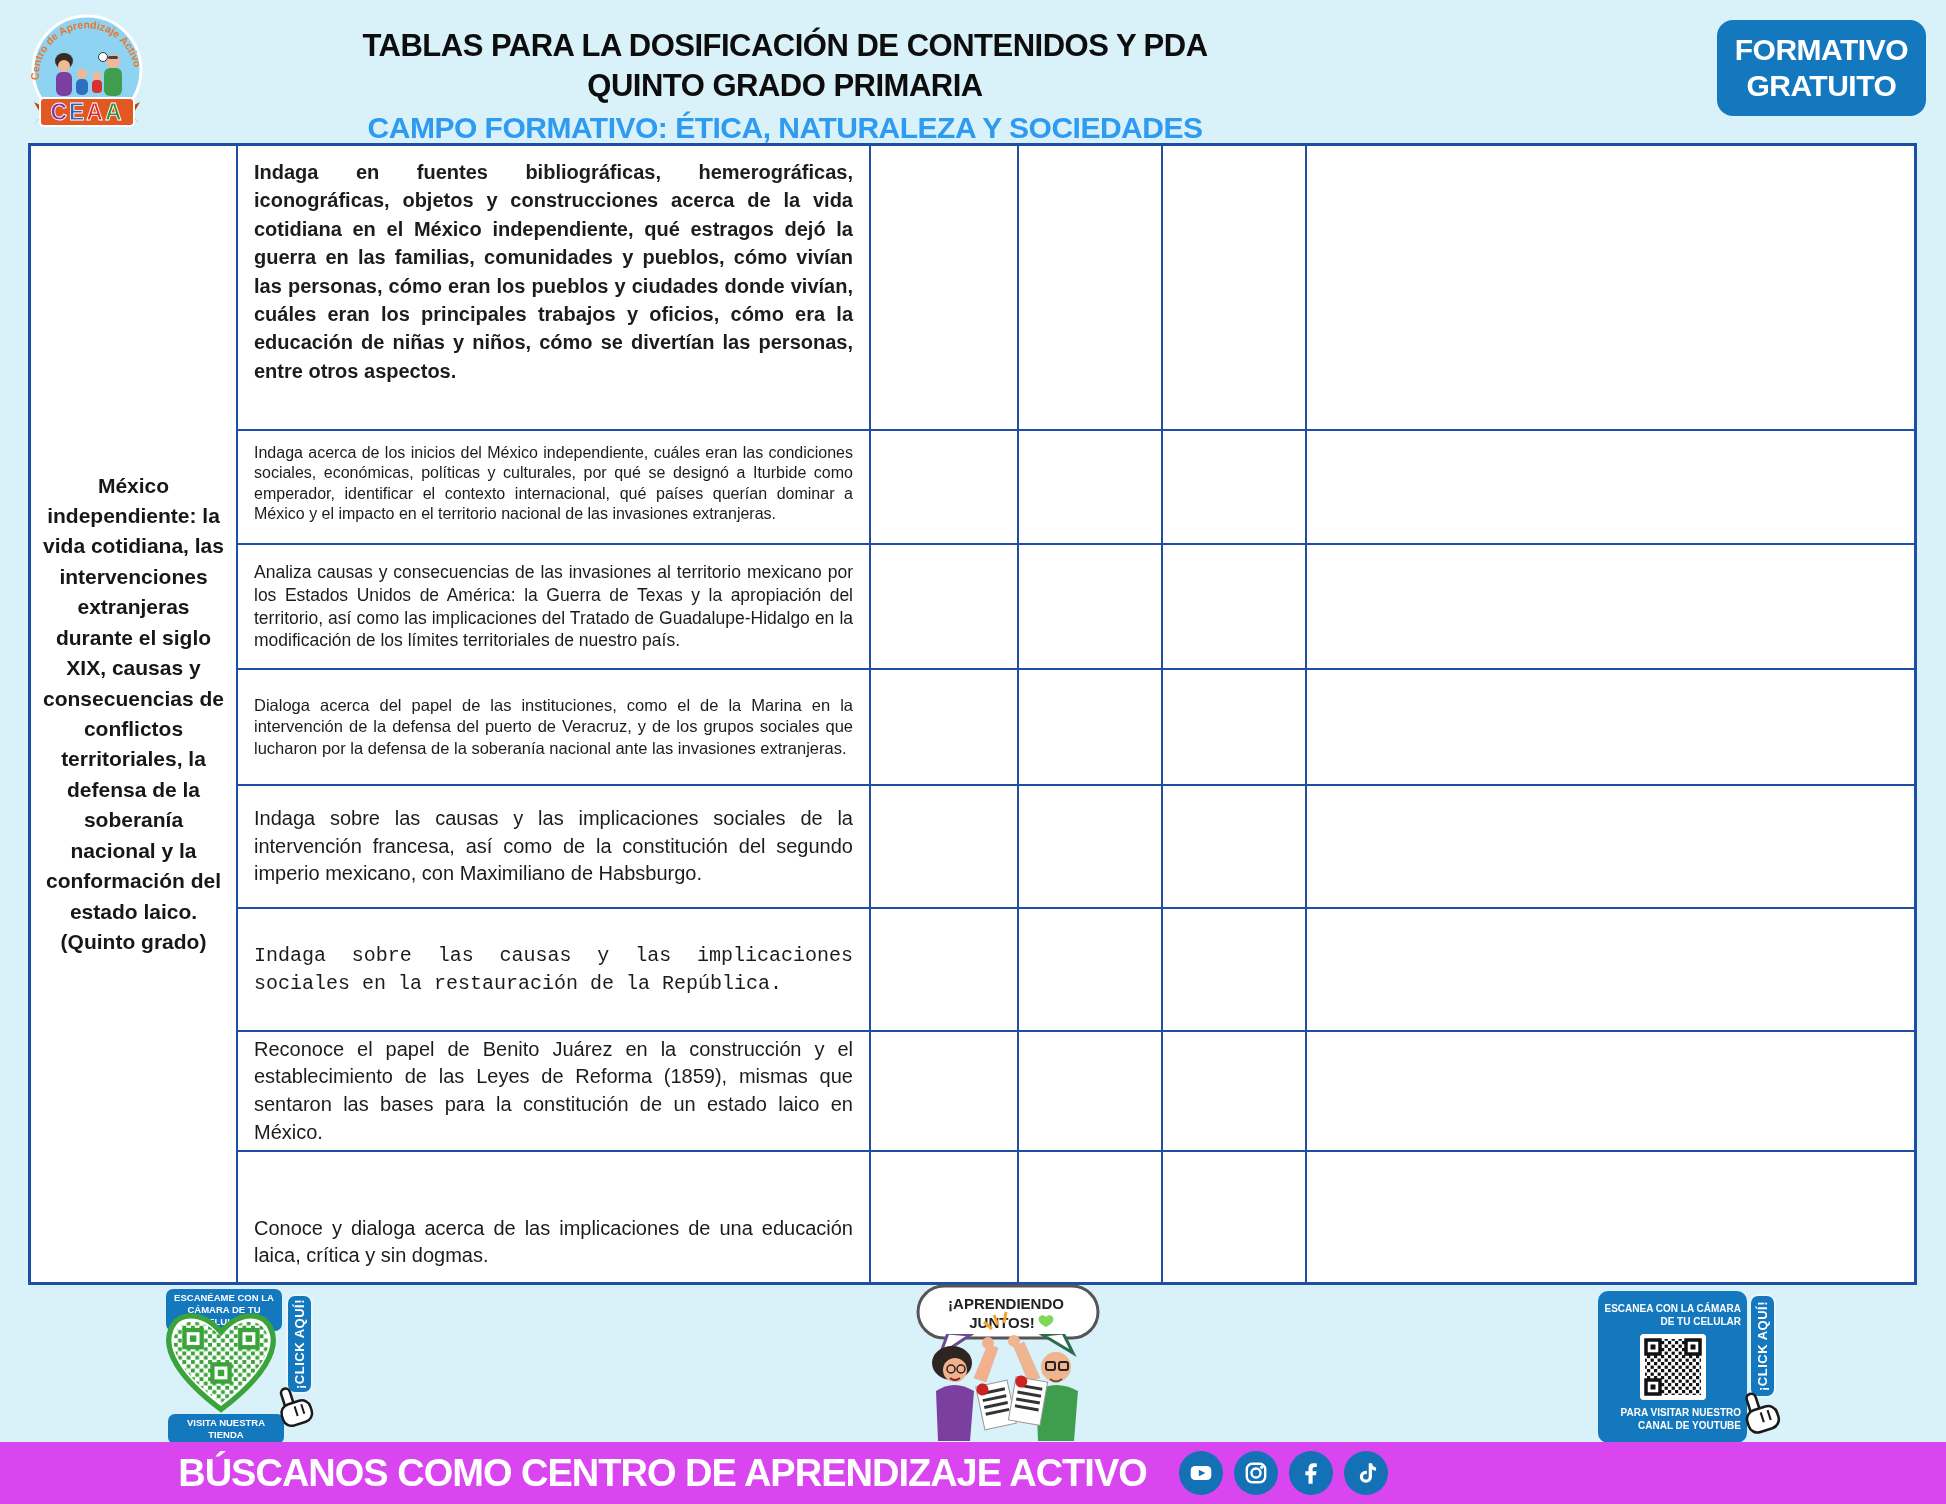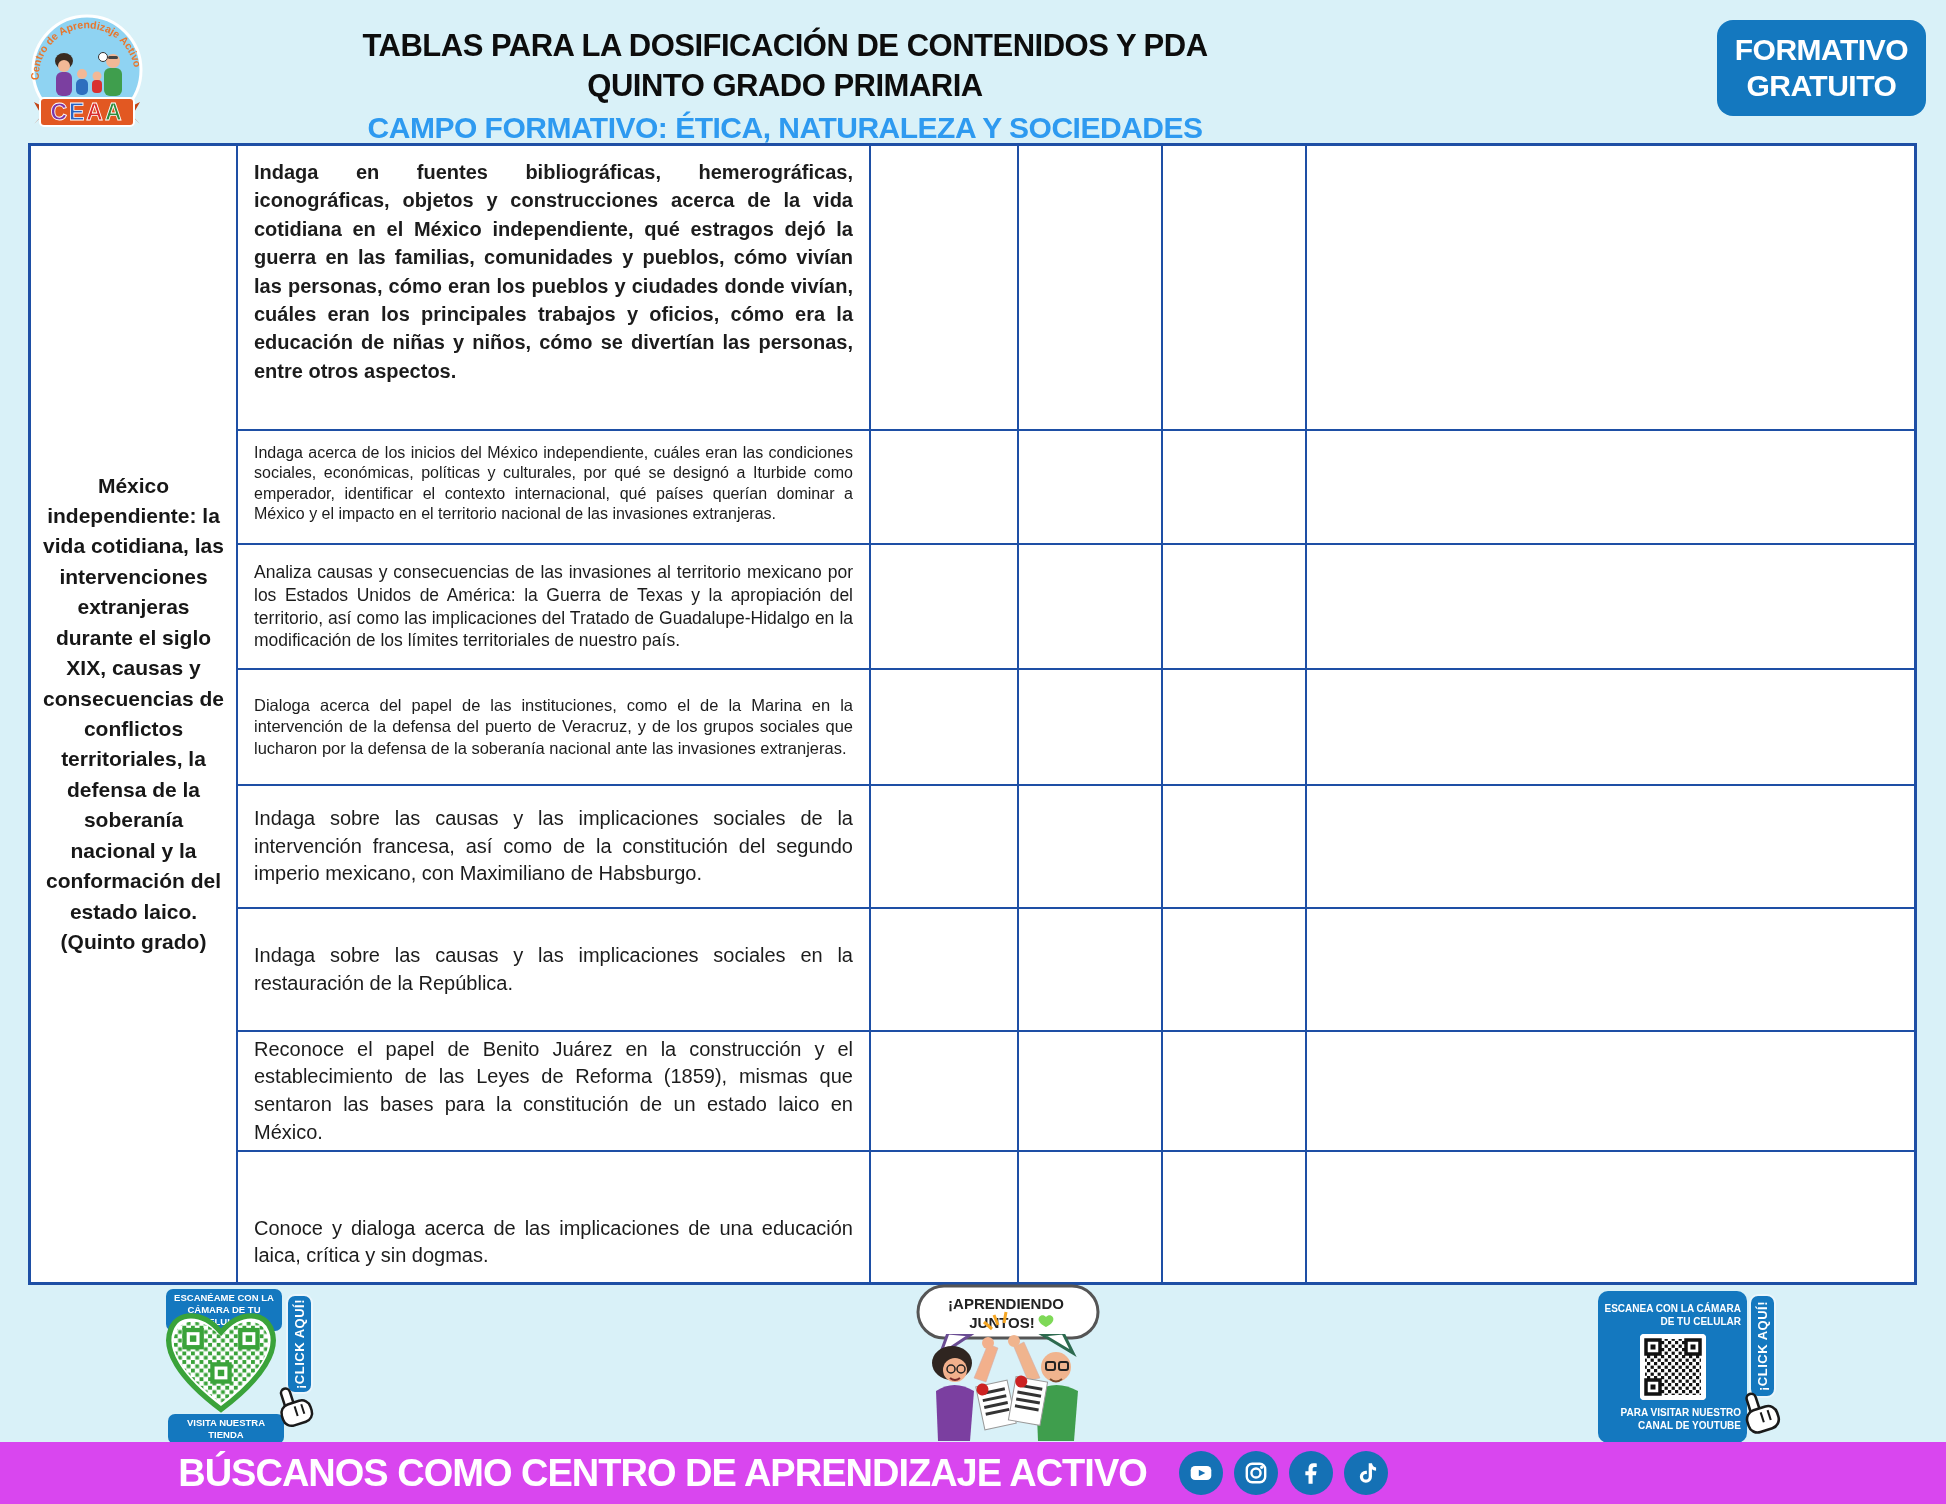--- a/index.html
+++ b/index.html
@@ -43,21 +43,21 @@
     padding:0 10px; text-align:center;
     font-size:21px; font-weight:700; line-height:1.45; color:#171717;
   }
   .pda{ padding:12px 16px; color:#1c1c1c; display:flex; }
   .pda span{ text-align:justify; width:100%; }
   .r1{ font-size:20px; line-height:1.42; align-items:flex-start;font-weight:bold; }
   .r2{ font-size:16px; line-height:1.28; align-items:flex-start; }
   .r3{ font-size:17.5px; line-height:1.3; align-items:center; }
   .r4{ font-size:16.5px; line-height:1.3; align-items:center; }
   .r5{ font-size:20px; line-height:1.38; align-items:center; }
-  .r6{ font-size:20px; line-height:1.38; align-items:center; }
+  .r6{ font-size:20px; line-height:1.38; align-items:center;font-family:Liberation Mono, monospace; }
   .r7{ font-size:20px; line-height:1.38; align-items:center; }
   .r8{ font-size:20px; line-height:1.38; align-items:flex-end; padding-top:32px; }
 
   
   .pill{
     position:absolute; background:#1478bf; color:#fff; border-radius:7px;
     font-weight:800; text-align:center; padding:3px 6px; line-height:1.25;
   }
   .pill-store-top{ left:166px; top:1289px; width:116px; font-size:9.5px; }
   .pill-store-bottom{ left:168px; top:1414px; width:116px; font-size:9.5px; }

